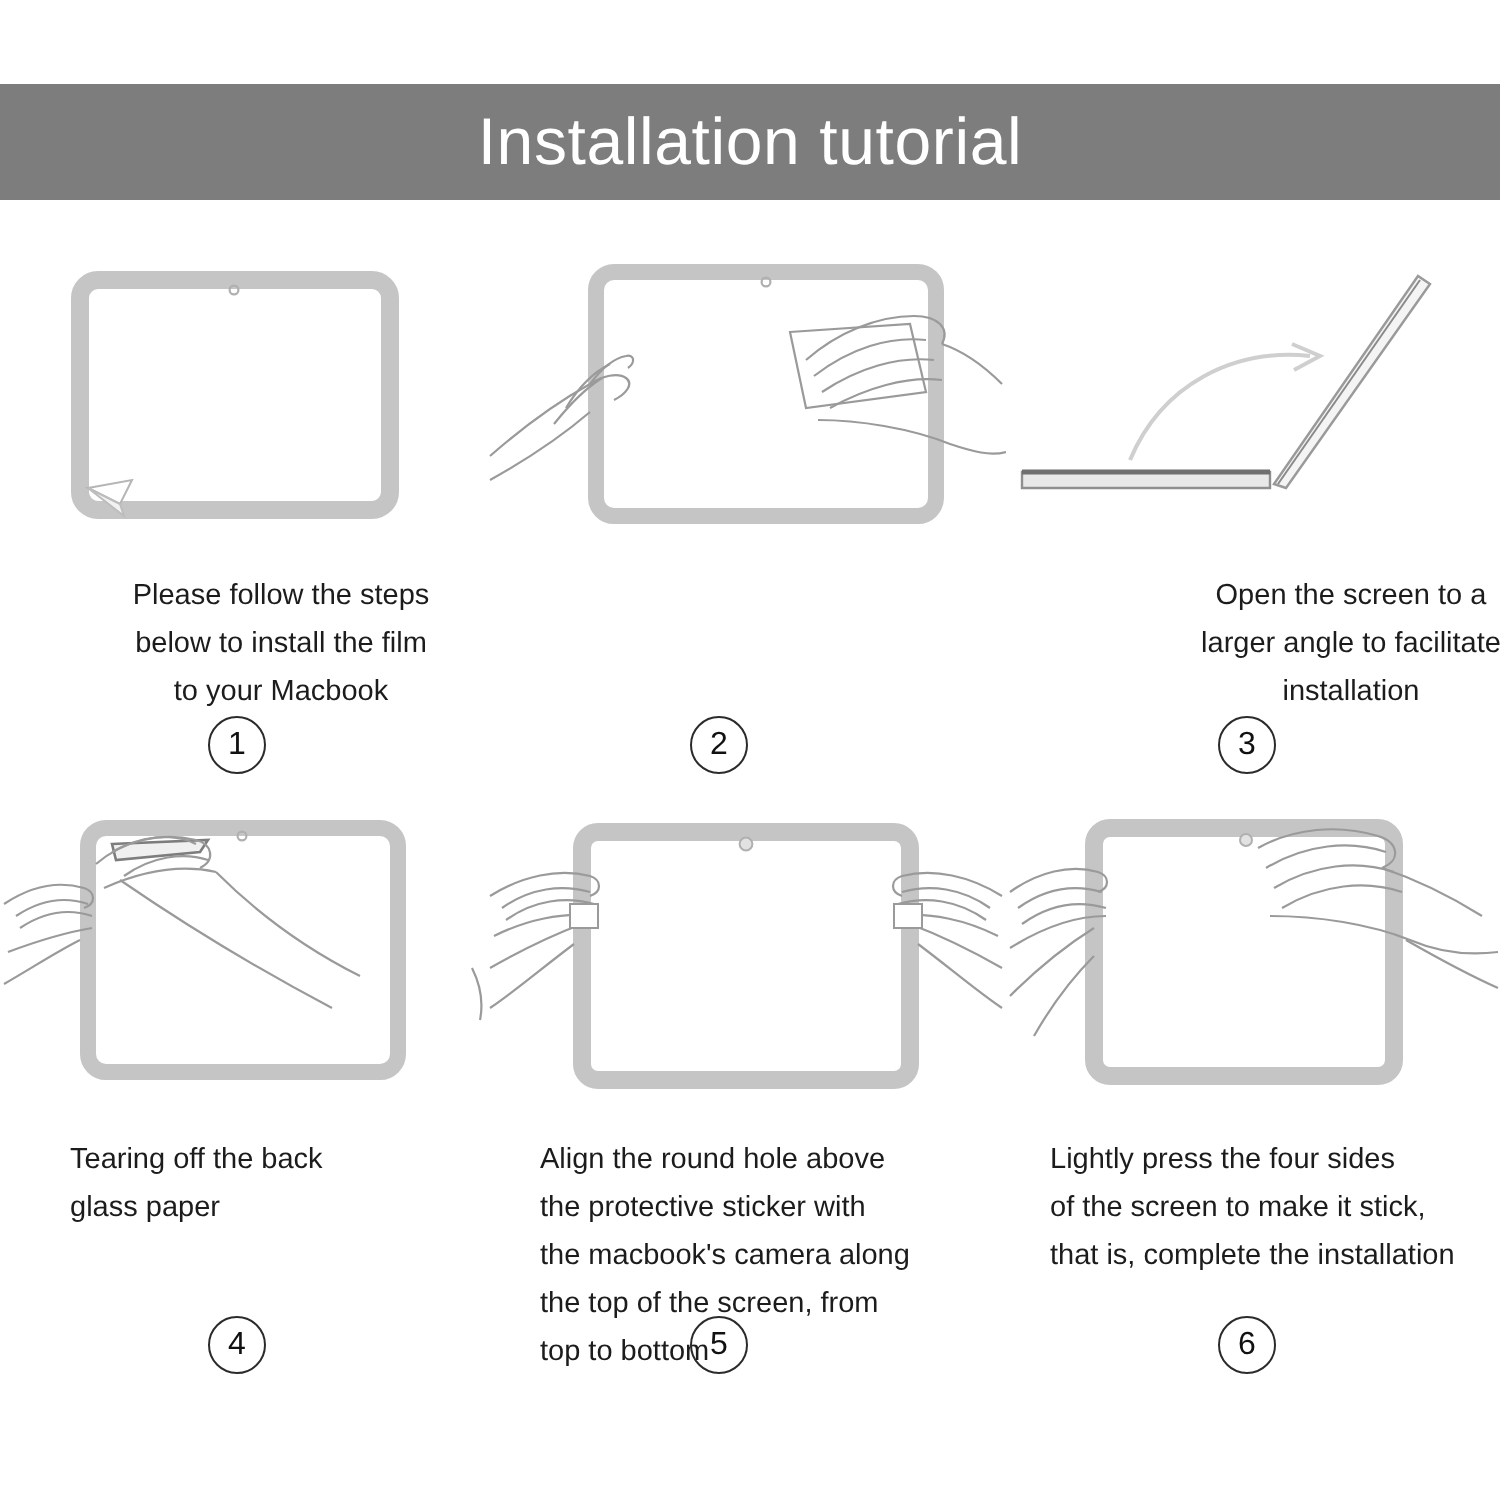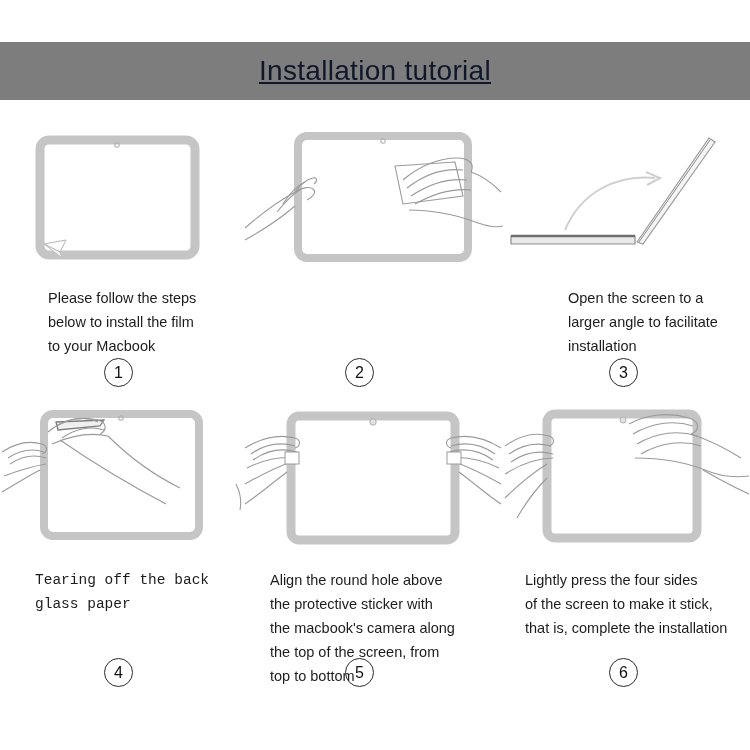--- a/index.html
+++ b/index.html
@@ -12,54 +12,53 @@
   }
   .page{position:relative;width:750px;height:750px;}
 
   
   .header{
     position:absolute;left:0;top:42px;width:750px;height:58px;
     background:#7d7d7d;
     display:flex;align-items:center;justify-content:center;
   }
   .header-title{
-    color:#0f172a;
-    font-size:28px;
+    color:#ffffff;
+    font-size:33px;
     letter-spacing:.3px;
     font-weight:400;
-    text-decoration:underline;
   }
 
   
   .grid{
     position:absolute;left:0;top:118px;width:750px;
     display:grid;
     grid-template-columns:243px 260px 247px;
   }
   .cell{position:relative;}
-  .cell.r1{height:282px;}
+  .cell.r1{height:282px;text-align:center;}
   .cell.r2{height:282px;}
 
   .illus{
     position:relative;
     height:150px;
     width:100%;
   }
   .illus svg{position:absolute;left:0;top:0;width:100%;height:100%;}
 
   .caption{
     font-size:14.5px;
     line-height:24px;
     color:#1c1c1c;
     white-space:pre-line;
   }
   .cap-1{position:absolute;left:48px;top:168px;width:185px;}
   .cap-2{position:absolute;left:40px;top:168px;width:205px;}
   .cap-3{position:absolute;left:26px;top:168px;width:215px;margin-left:39px;}
-  .cap-4{position:absolute;left:35px;top:168px;width:190px;font-family:Liberation Mono, monospace;}
+  .cap-4{position:absolute;left:35px;top:168px;width:190px;}
   .cap-5{position:absolute;left:27px;top:168px;width:215px;}
   .cap-6{position:absolute;left:22px;top:168px;width:232px;}
 
   .step{
     position:absolute;
     width:29px;height:29px;border-radius:50%;
     border:1.3px solid #2b2b2b;
     display:flex;align-items:center;justify-content:center;
     font-size:16px;color:#111;
     box-sizing:border-box;

